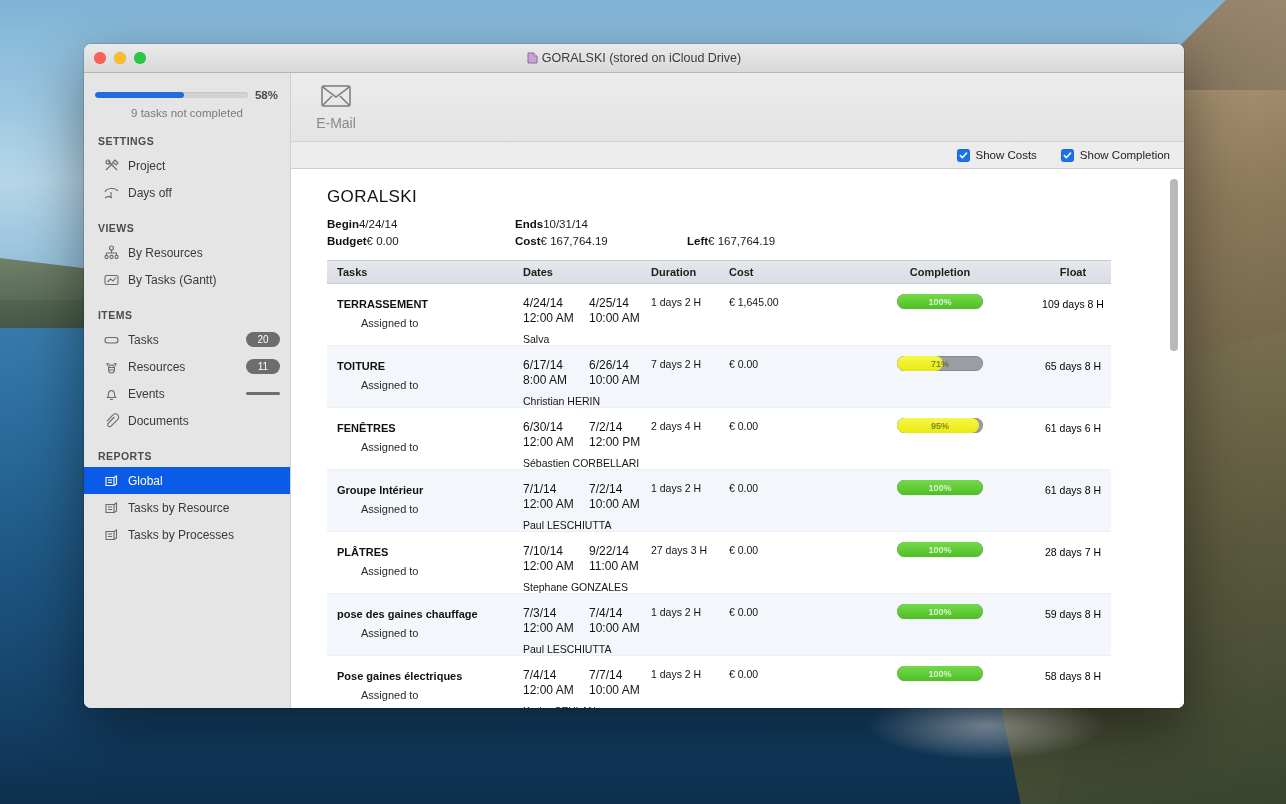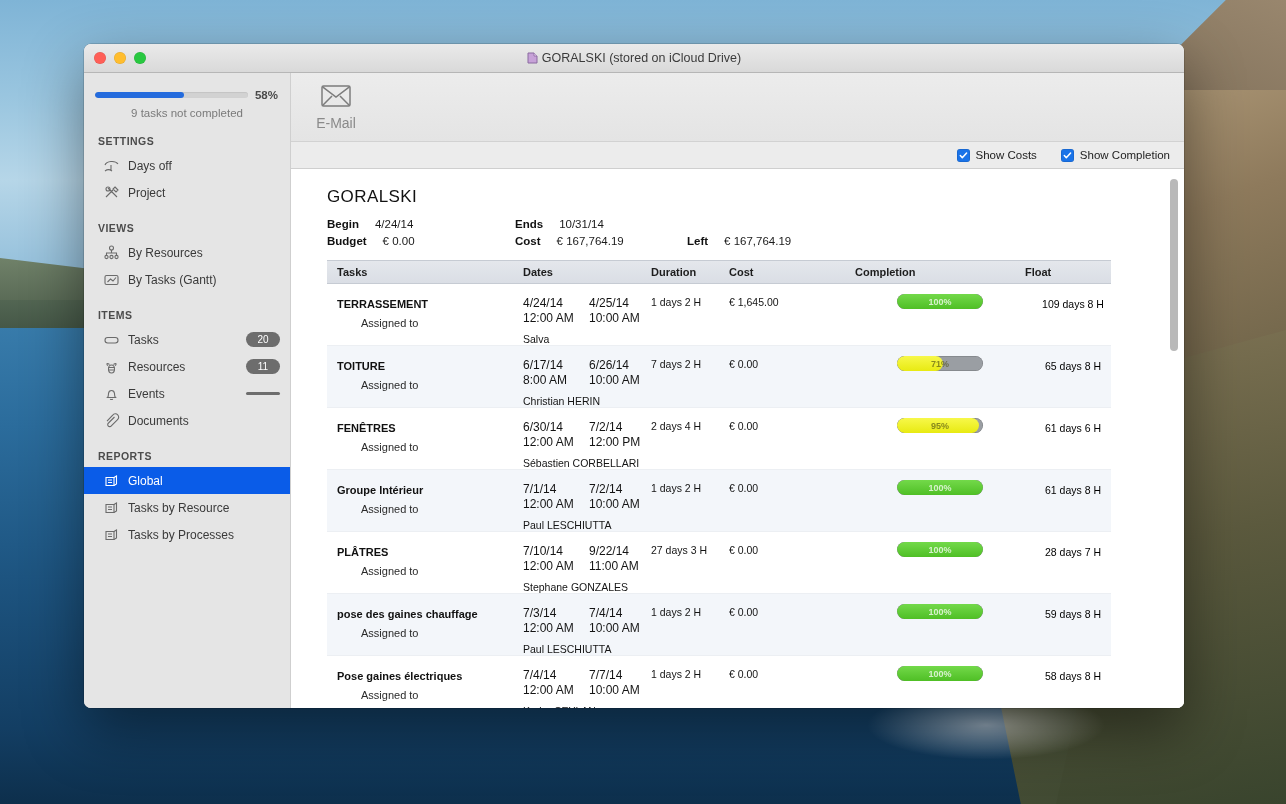--- a/index.html
+++ b/index.html
@@ -113,21 +113,21 @@
     display:flex;align-items:center;justify-content:center;
     box-shadow:inset 0 0 0 .5px rgba(0,0,0,.18);
   }
   .chk-box svg{display:block;}
 
   .content{flex:1;position:relative;background:#ffffff;overflow:hidden;}
   .report{padding:18px 24px 0 36px;}
   .rep-title{font-size:17px;color:#111;letter-spacing:.4px;margin-bottom:11px;}
   .rep-meta{font-size:11.5px;color:#111;}
   .rep-meta .mrow{display:flex;margin-bottom:5px;}
-  .mcell{display:flex;gap:16px;}
+  .mcell{display:flex;gap:0;}
   .mlabel{font-weight:bold;}
   .mval{color:#1a1a1a;}
   .c1{width:188px;}
   .c2{width:172px;}
 
   
   .tbl{margin-top:13px;width:784px;}
   .thead{
     display:flex;height:22px;align-items:center;
     background:linear-gradient(180deg,#e4e7ec 0%,#dadee5 100%);
@@ -135,21 +135,21 @@
     font-size:11px;font-weight:bold;color:#1d1d1d;
   }
   .trow{display:flex;min-height:54px;border-bottom:1px solid #eceff3;position:relative;}
   .trow.alt{background:#f3f6fa;}
   .col-task{width:186px;flex:0 0 186px;padding-left:10px;}
   .col-dates{width:128px;flex:0 0 128px;}
   .col-dur{width:78px;flex:0 0 78px;}
   .col-cost{width:126px;flex:0 0 126px;}
   .col-comp{width:170px;flex:0 0 170px;text-align:right;}
   .col-float{width:96px;flex:0 0 96px;text-align:center;}
-  .thead .col-comp,.thead .col-float{text-align:left;}
+  .thead .col-comp,.thead .col-float{text-align:center;}
 
   .cell{font-size:11px;color:#141414;padding-top:12px;}
   .task-name{font-weight:bold;font-size:11px;color:#111;padding-top:14px;}
   .assigned{font-size:11px;color:#2a2a2a;padding:7px 0 0 24px;}
   .dates{display:flex;gap:6px;padding-top:12px;}
   .dcol{font-size:12px;color:#141414;width:60px;line-height:1.25;}
   .resource{font-size:10.5px;color:#141414;padding-top:7px;}
   .dur{font-size:10.5px;}
   .cost{font-size:10.5px;}
   .floatv{font-size:10.5px;padding-top:14px;}
@@ -215,33 +215,33 @@
           <div class="progress-fill" id="pfill" style="width: 58%;"></div>
         </div>
         <div class="progress-pct">58%</div>
       </div>
       <div class="tasks-note">9 tasks not completed</div>
 
       <div class="sb-group">SETTINGS</div>
       <div class="sb-item">
         <span class="sb-ico">
           <svg width="17" height="16" viewBox="0 0 17 16" fill="none" stroke="#6b6b6b" stroke-width="1.1">
-            <path d="M2 7c1.5-4 10-5 13-1M8 7v6M2 13c2-1.5 5-1.5 7 0"></path>
-          </svg>
-        </span>
-        <span class="sb-label">Days off</span>
-      </div>
-      <div class="sb-item">
-        <span class="sb-ico">
-          <svg width="17" height="16" viewBox="0 0 17 16" fill="none" stroke="#6b6b6b" stroke-width="1.1">
             <path d="M3 12l7-7M5 3l9 9M12 2l3 3-2 2-3-3z"></path>
               <circle cx="5" cy="4" r="2"></circle>
           </svg>
         </span>
         <span class="sb-label">Project</span>
+      </div>
+      <div class="sb-item">
+        <span class="sb-ico">
+          <svg width="17" height="16" viewBox="0 0 17 16" fill="none" stroke="#6b6b6b" stroke-width="1.1">
+            <path d="M2 7c1.5-4 10-5 13-1M8 7v6M2 13c2-1.5 5-1.5 7 0"></path>
+          </svg>
+        </span>
+        <span class="sb-label">Days off</span>
       </div>
 
       <div class="sb-group">VIEWS</div>
       <div class="sb-item">
         <span class="sb-ico">
           <svg width="17" height="16" viewBox="0 0 17 16" fill="none" stroke="#6b6b6b" stroke-width="1.1">
             <circle cx="8.5" cy="3" r="2"></circle>
               <circle cx="3.5" cy="12" r="1.6"></circle>
               <circle cx="8.5" cy="12" r="1.6"></circle>
               <circle cx="13.5" cy="12" r="1.6"></circle>

